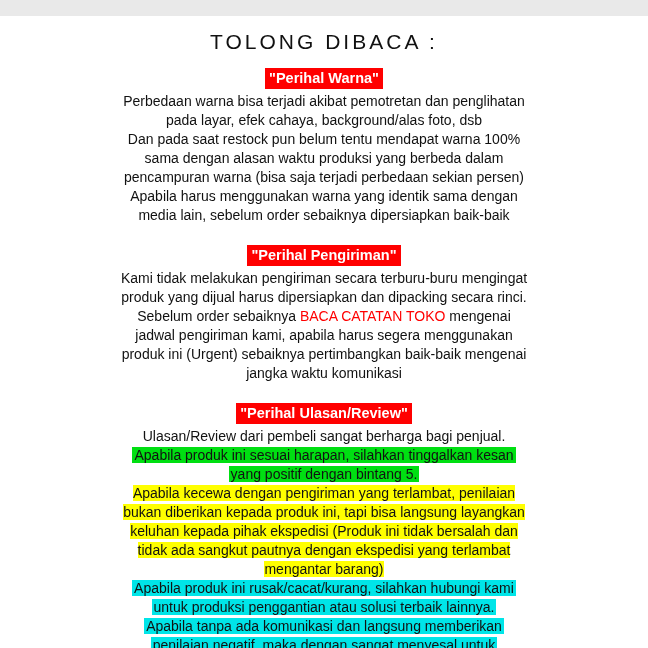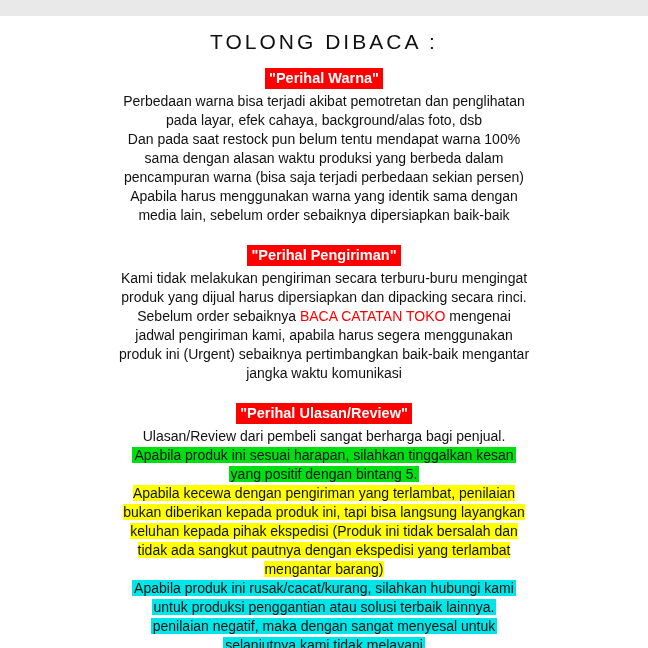--- a/index.html
+++ b/index.html
@@ -83,35 +83,36 @@
           <div class="text-line"><span>media lain, sebelum order sebaiknya dipersiapkan baik-baik</span></div>
         </div>
       </section>
       <section class="section">
         <div class="section-header"><span class="header-chip">"Perihal Pengiriman"</span></div>
         <div class="section-body">
           <div class="text-line"><span>Kami tidak melakukan pengiriman secara terburu-buru mengingat</span></div>
           <div class="text-line"><span>produk yang dijual harus dipersiapkan dan dipacking secara rinci.</span></div>
           <div class="text-line"><span>Sebelum order sebaiknya </span><span class="seg-red">BACA CATATAN TOKO</span><span> mengenai</span></div>
           <div class="text-line"><span>jadwal pengiriman kami, apabila harus segera menggunakan</span></div>
-          <div class="text-line"><span>produk ini (Urgent) sebaiknya pertimbangkan baik-baik mengantar</span></div>
+          <div class="text-line"><span>produk ini (Urgent) sebaiknya pertimbangkan baik-baik mengenai</span></div>
           <div class="text-line"><span>jangka waktu komunikasi</span></div>
         </div>
       </section>
       <section class="section">
         <div class="section-header"><span class="header-chip">"Perihal Ulasan/Review"</span></div>
         <div class="section-body">
           <div class="text-line"><span>Ulasan/Review dari pembeli sangat berharga bagi penjual.</span></div>
           <div class="text-line"><span class="seg-green">Apabila produk ini sesuai harapan, silahkan tinggalkan kesan</span></div>
           <div class="text-line"><span class="seg-green">yang positif dengan bintang 5.</span></div>
           <div class="text-line"><span class="seg-yellow">Apabila kecewa dengan pengiriman yang terlambat, penilaian</span></div>
           <div class="text-line"><span class="seg-yellow">bukan diberikan kepada produk ini, tapi bisa langsung layangkan</span></div>
           <div class="text-line"><span class="seg-yellow">keluhan kepada pihak ekspedisi (Produk ini tidak bersalah dan</span></div>
           <div class="text-line"><span class="seg-yellow">tidak ada sangkut pautnya dengan ekspedisi yang terlambat</span></div>
           <div class="text-line"><span class="seg-yellow">mengantar barang)</span></div>
           <div class="text-line"><span class="seg-cyan">Apabila produk ini rusak/cacat/kurang, silahkan hubungi kami</span></div>
           <div class="text-line"><span class="seg-cyan">untuk produksi penggantian atau solusi terbaik lainnya.</span></div>
+          <div class="text-line"><span class="seg-cyan">Apabila tanpa ada komunikasi dan langsung memberikan</span></div>
           <div class="text-line"><span class="seg-cyan">penilaian negatif, maka dengan sangat menyesal untuk</span></div>
           <div class="text-line"><span class="seg-cyan">selanjutnya kami tidak melayani</span></div>
         </div>
       </section>
     </div>
 </div>
 
 </body></html>

